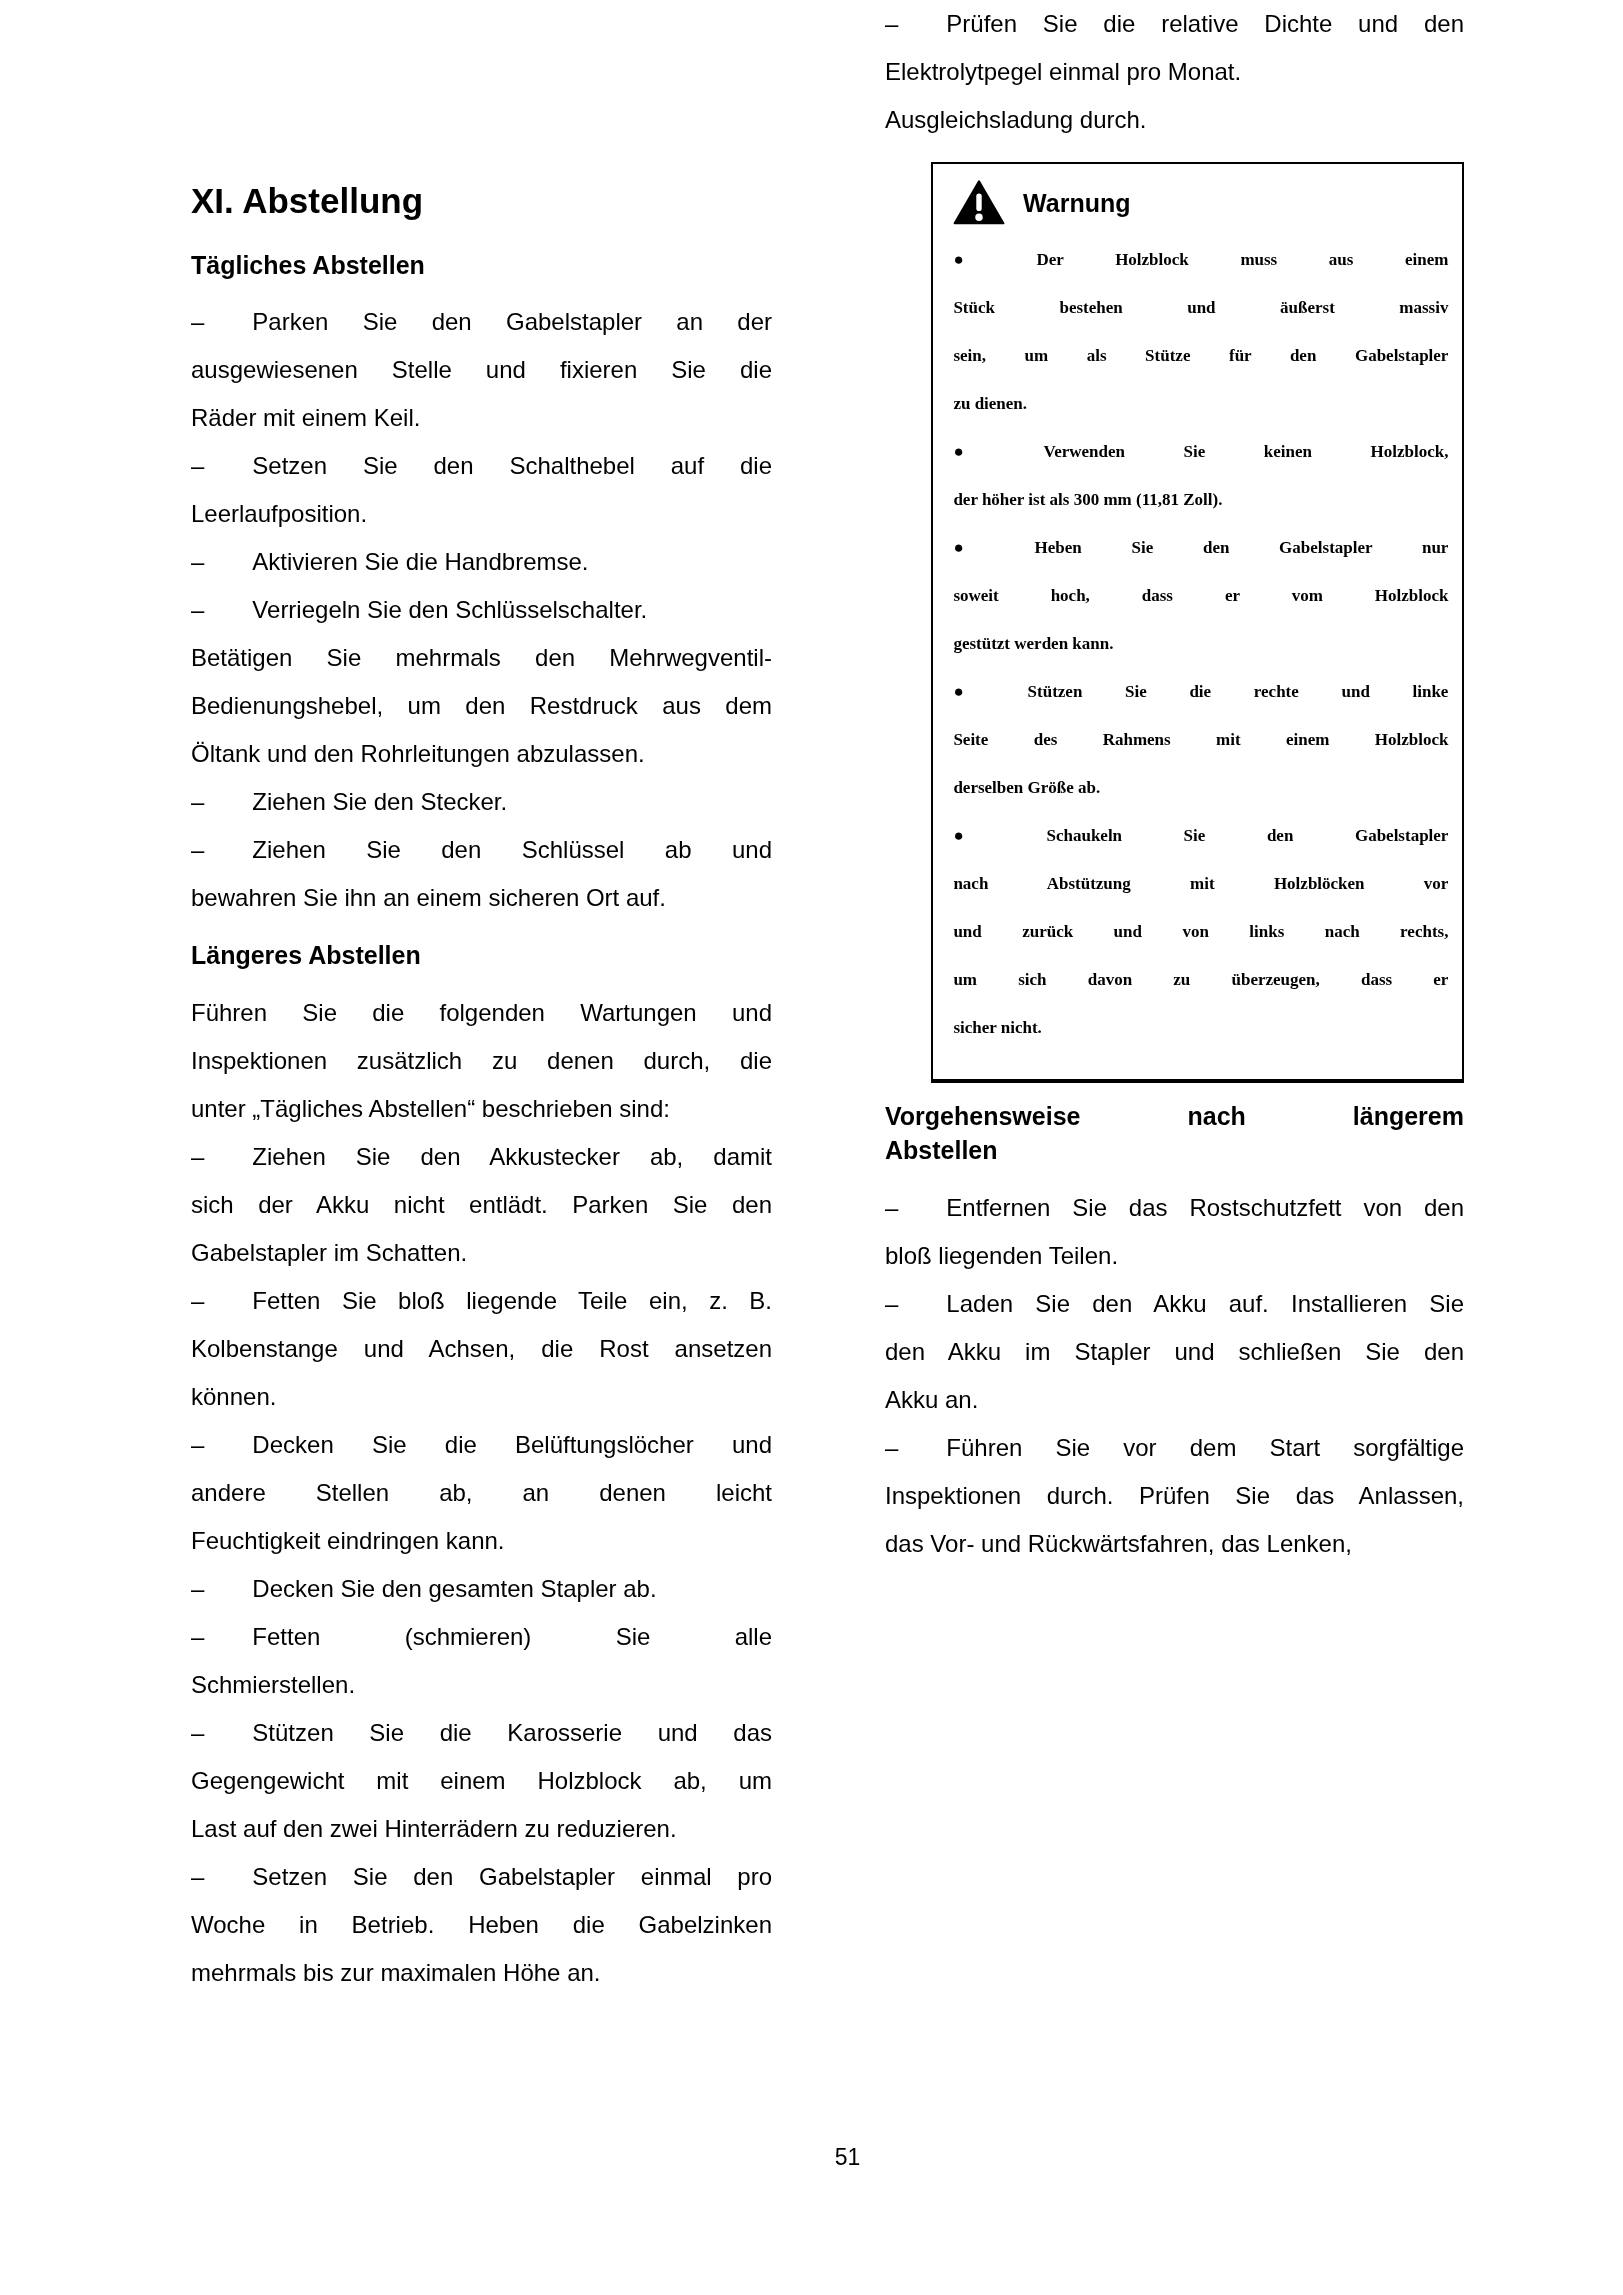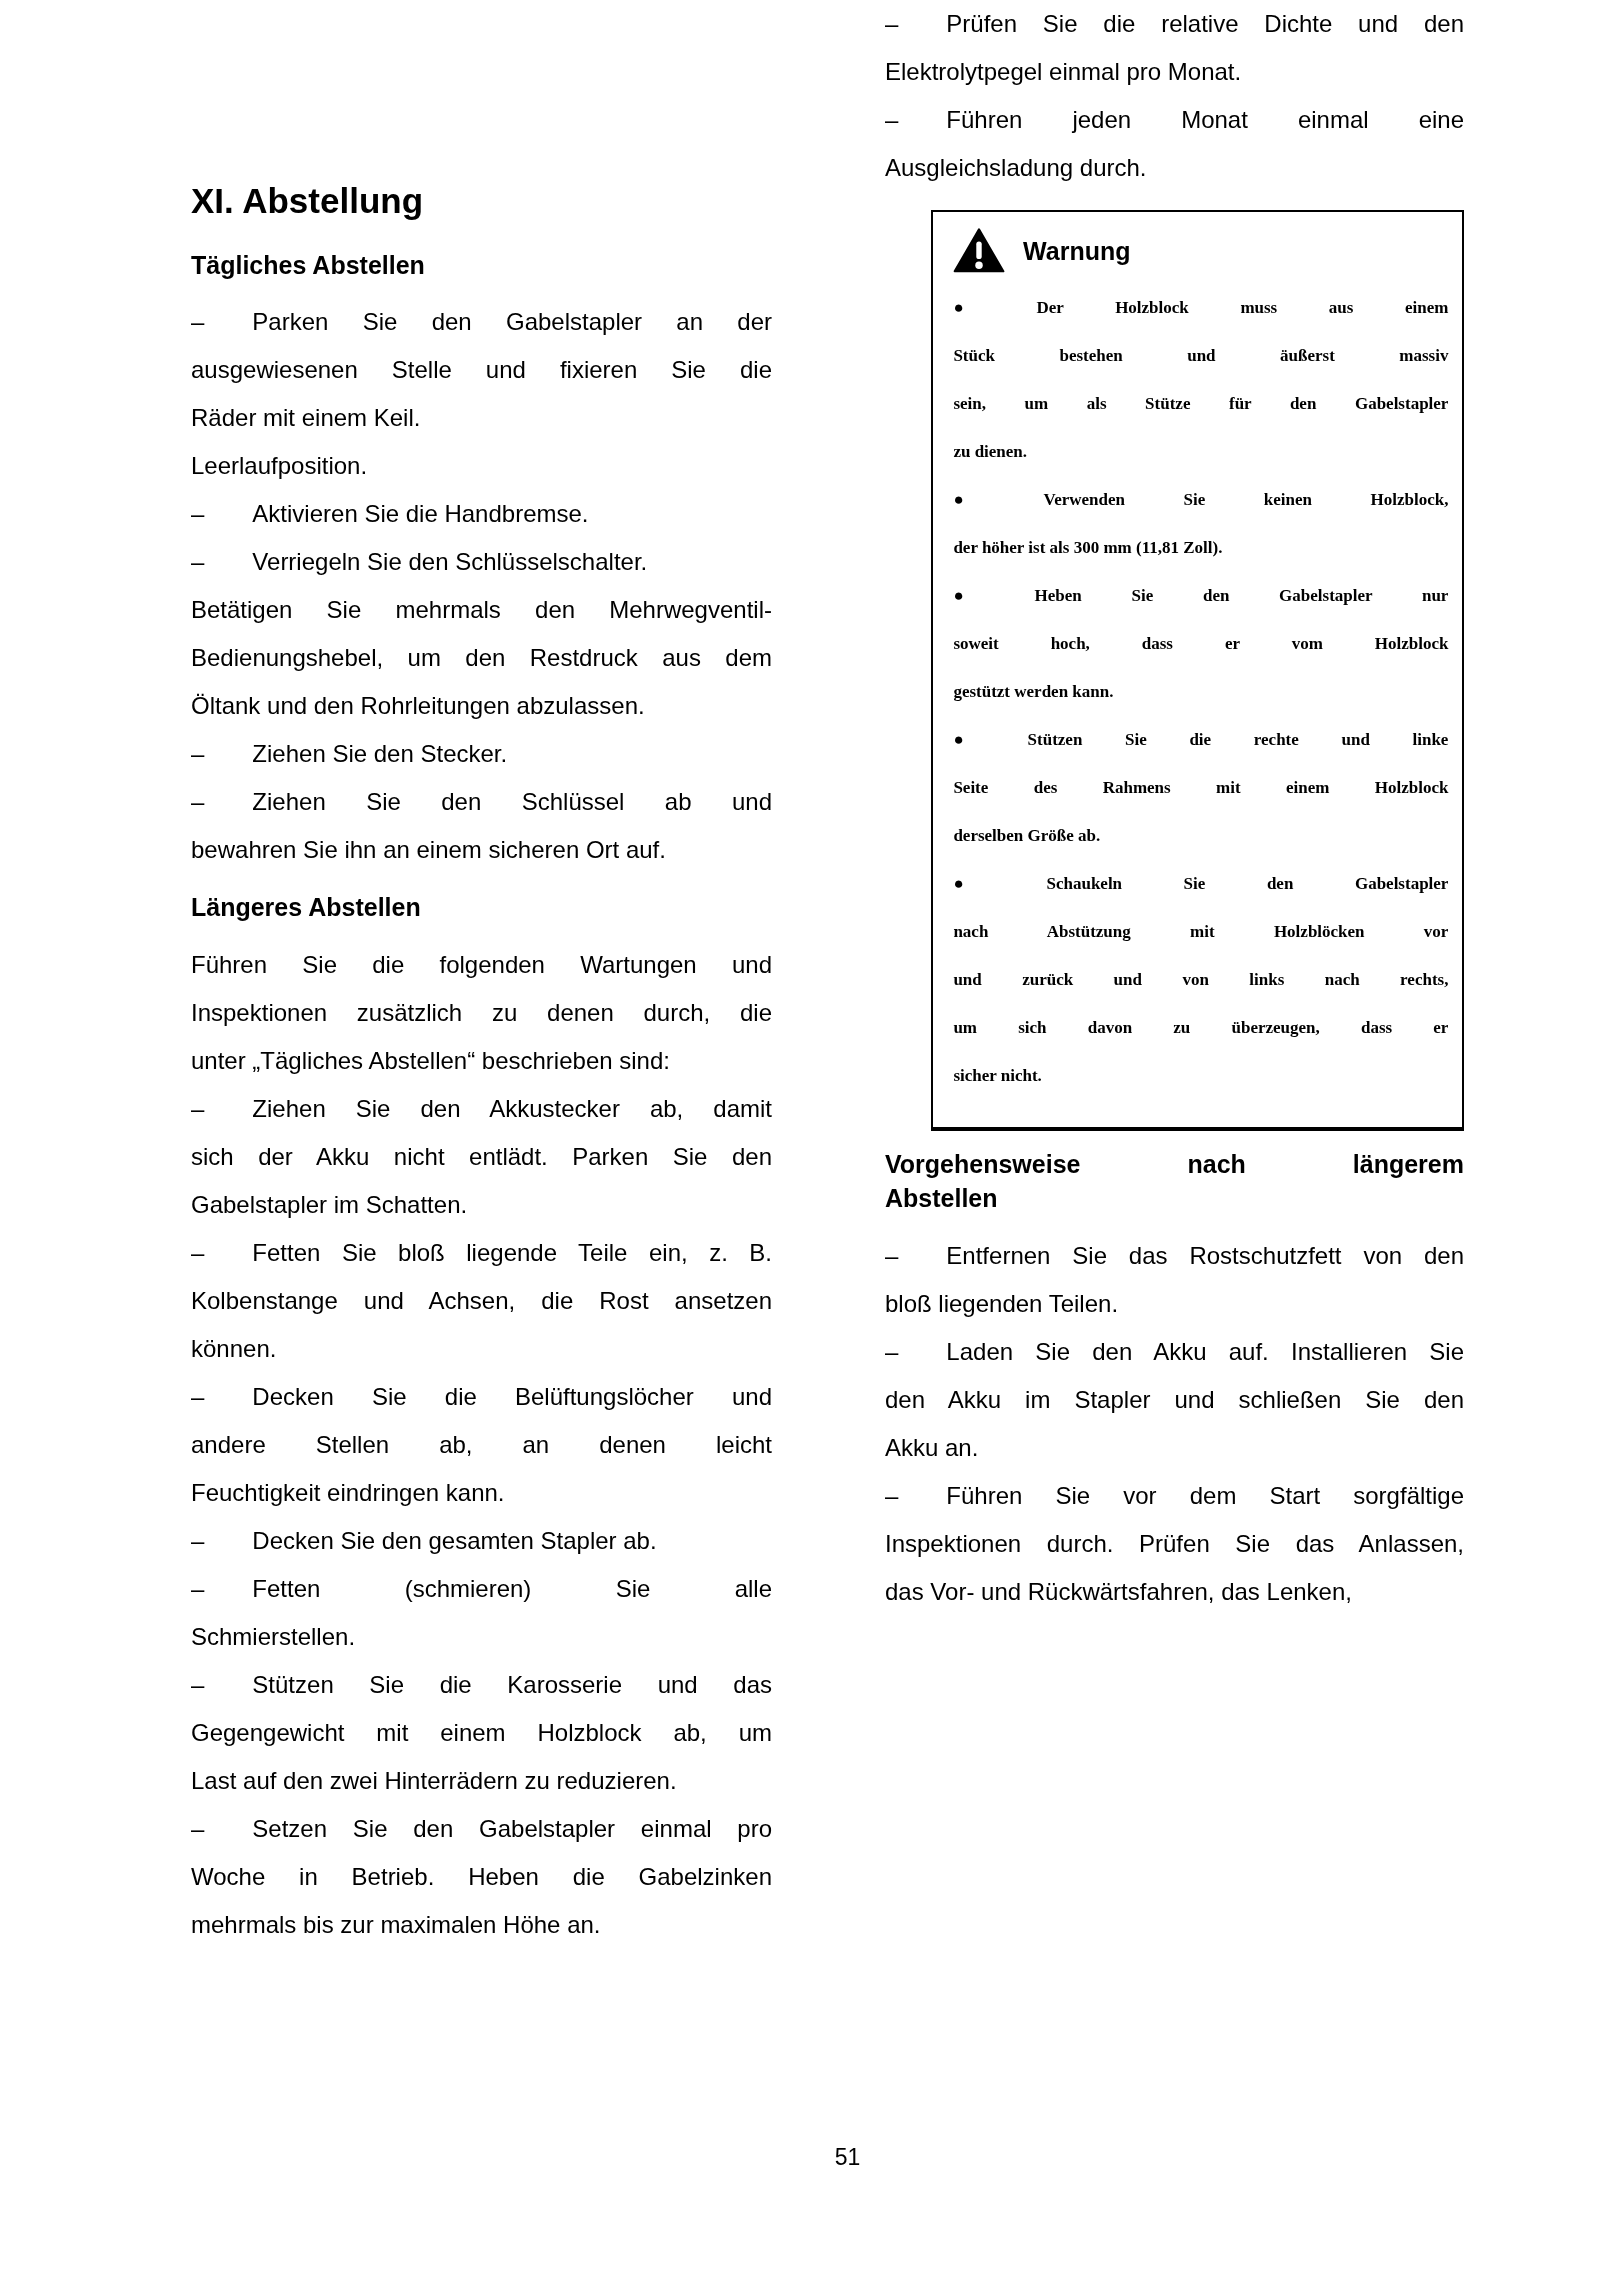--- a/index.html
+++ b/index.html
@@ -58,20 +58,21 @@
       <div class="h1">XI. Abstellung</div>
       <div class="h2">
         <div class="line">Tägliches Abstellen</div>
       </div>
       <div class="para">
         <div class="line j">–  Parken Sie den Gabelstapler an der</div>
         <div class="line j">ausgewiesenen Stelle und fixieren Sie die</div>
         <div class="line">Räder mit einem Keil.</div>
       </div>
       <div class="para">
+        <div class="line j">–  Setzen Sie den Schalthebel auf die</div>
         <div class="line">Leerlaufposition.</div>
       </div>
       <div class="para">
         <div class="line">–  Aktivieren Sie die Handbremse.</div>
       </div>
       <div class="para">
         <div class="line">–  Verriegeln Sie den Schlüsselschalter.</div>
       </div>
       <div class="para">
         <div class="line j">Betätigen Sie mehrmals den Mehrwegventil-</div>
@@ -127,21 +128,20 @@
       </div>
     </div>
 
   <div class="col col-right">
     <div id="right-top">
         <div class="para">
           <div class="line j">–  Prüfen Sie die relative Dichte und den</div>
           <div class="line">Elektrolytpegel einmal pro Monat.</div>
         </div>
         <div class="para">
-          <div class="line j">–  Führen jeden Monat einmal eine</div>
           <div class="line">Ausgleichsladung durch.</div>
         </div>
       </div>
 
     <div class="warnbox">
       <div class="warnhead">
         <svg width="52" height="46" viewBox="0 0 76 68" aria-hidden="true">
           <path d="M38 2 L74 64 L2 64 Z" fill="#000" stroke="#000" stroke-width="3" stroke-linejoin="round"></path>
           <rect x="34" y="20" width="8" height="26" rx="4" fill="#fff"></rect>
           <circle cx="38" cy="55" r="5.5" fill="#fff"></circle>

